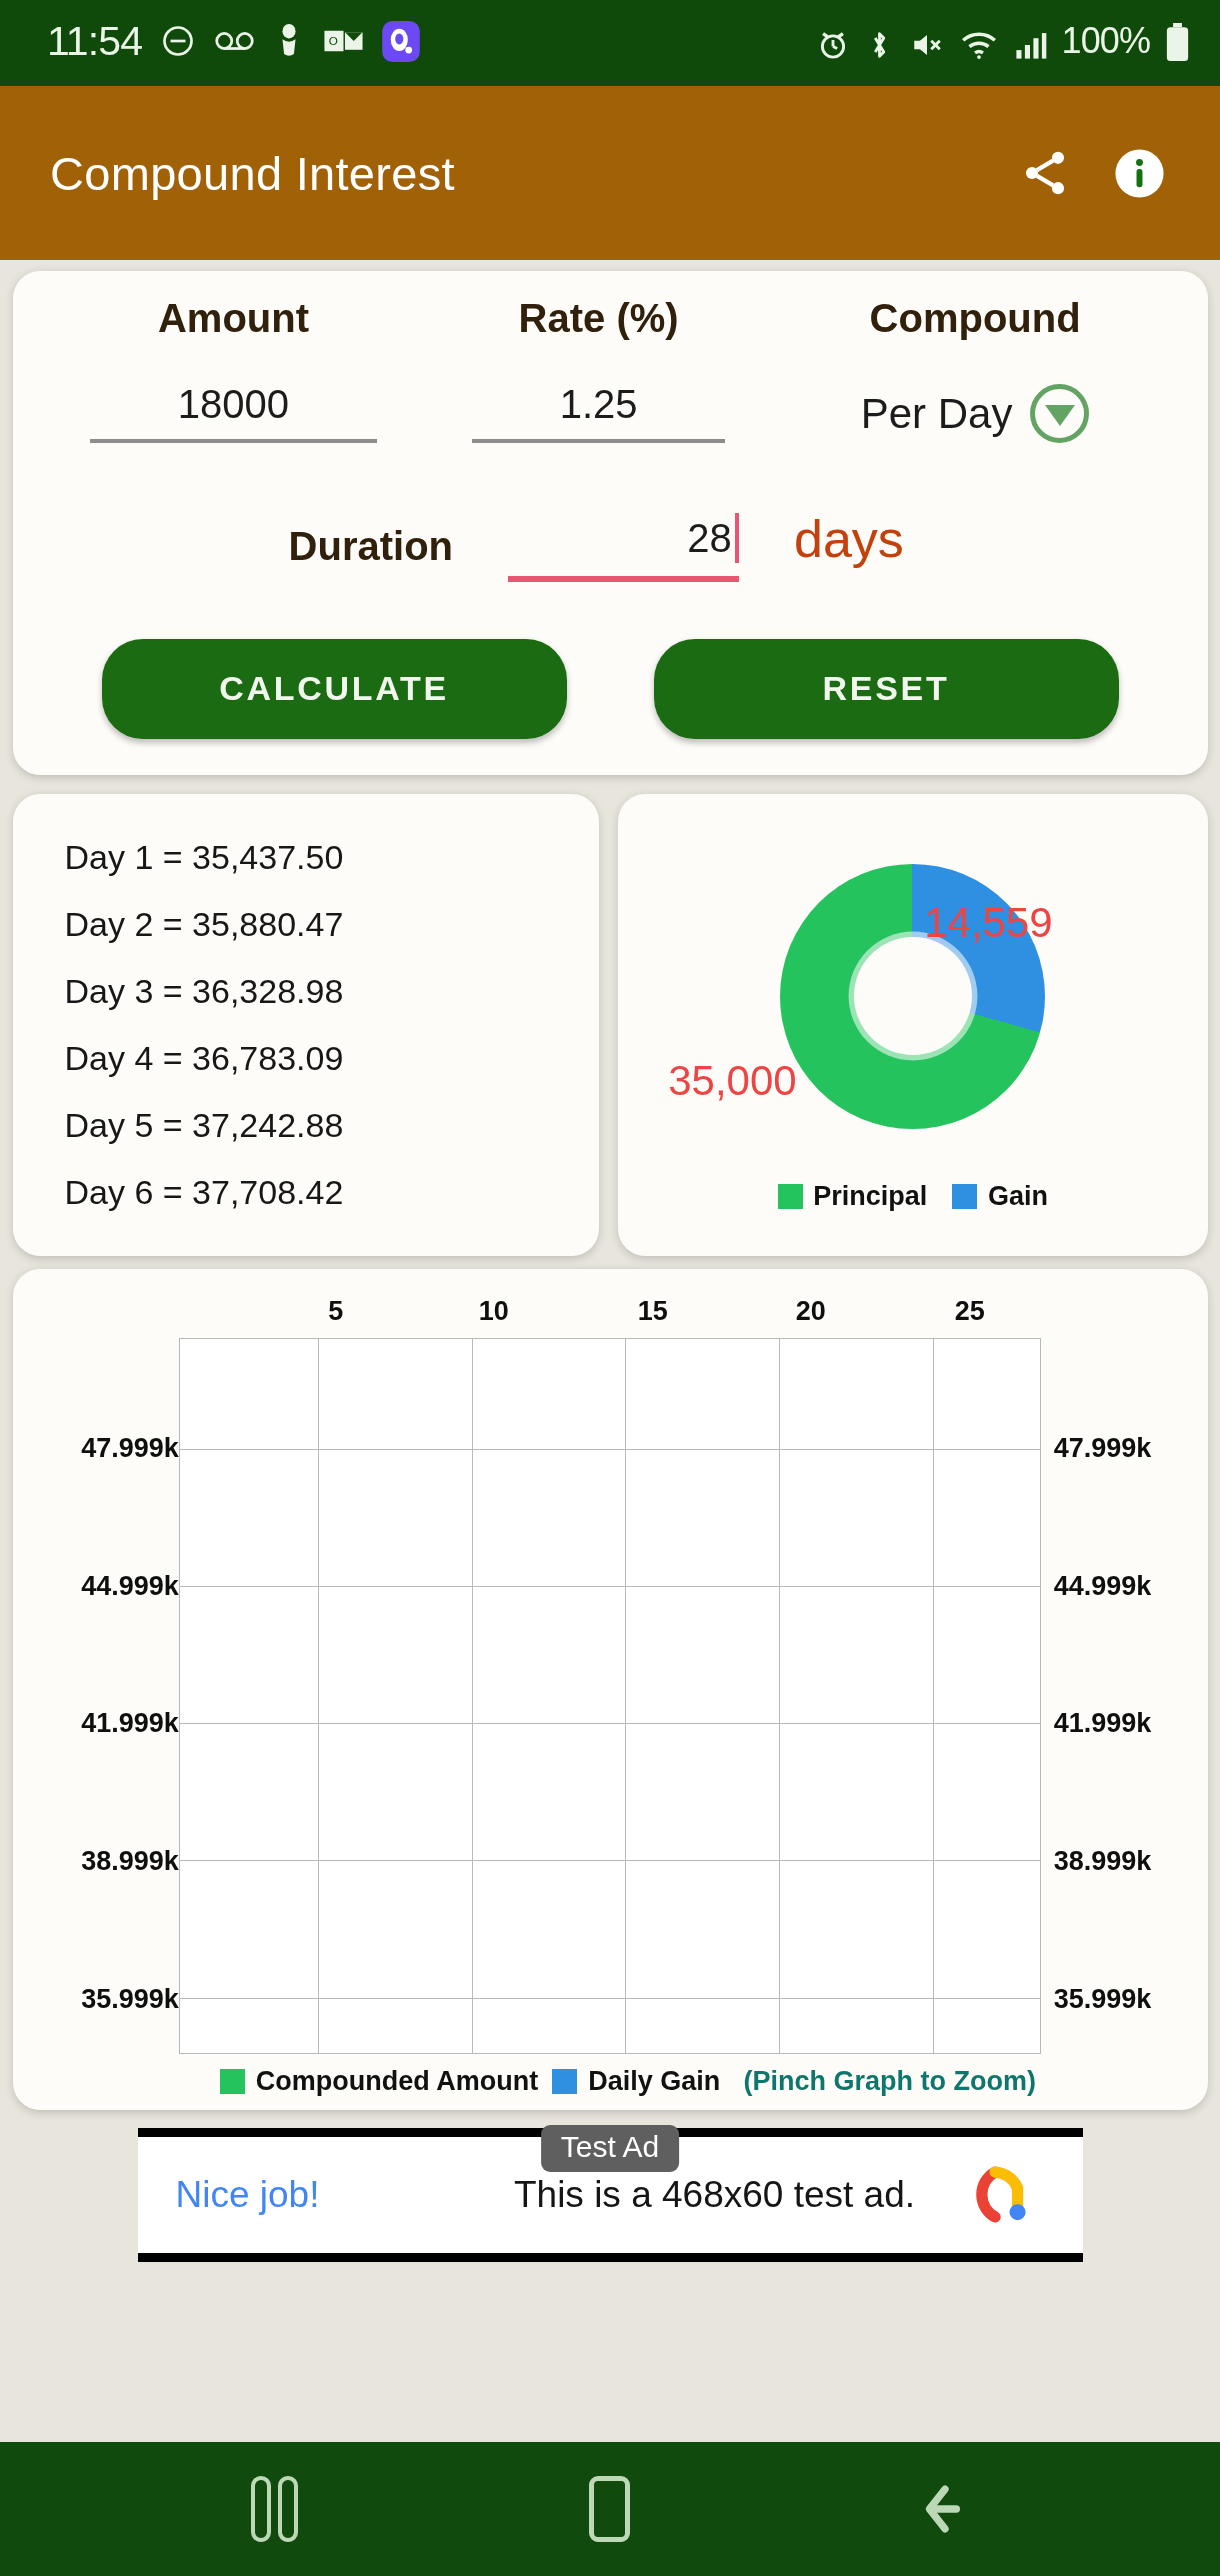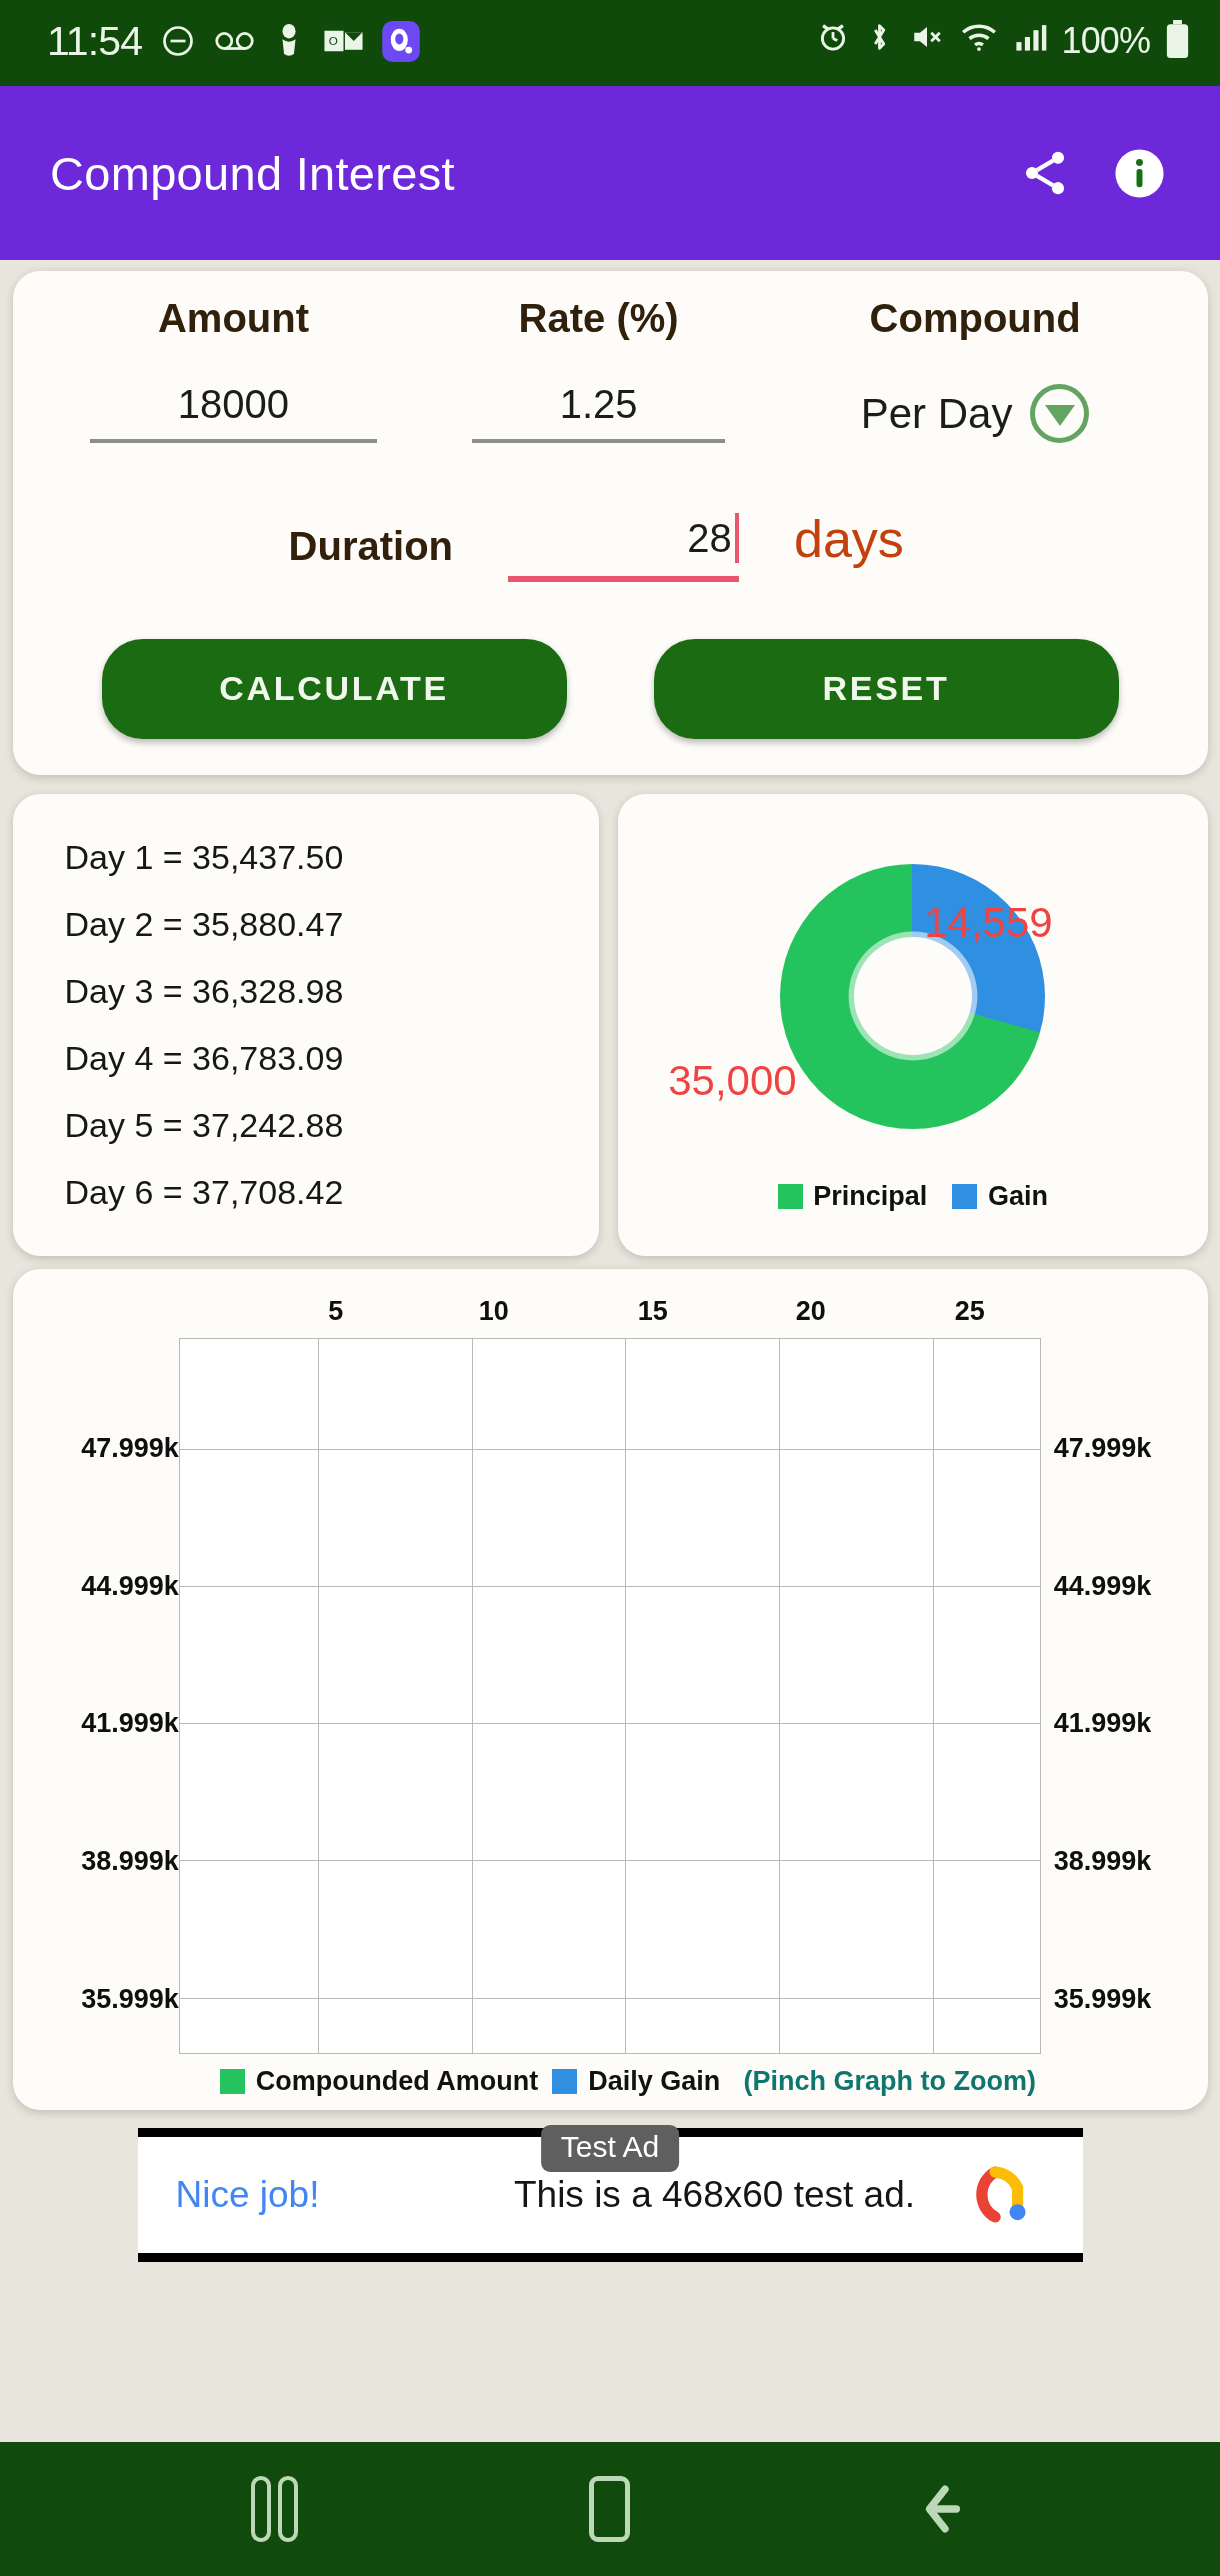--- a/index.html
+++ b/index.html
@@ -12,28 +12,28 @@
   }
   body { position: relative; }
 
   
   .status-bar {
     height: 86px; background: #0f4a0b;
     display: flex; align-items: center; justify-content: space-between;
     padding: 0 30px 3.6px 47px; color: #eaf5e8;
   }
   .sb-left { display: flex; align-items: center; gap: 18px; }
-  .sb-right { display: flex; align-items: flex-start; gap: 15px; }
+  .sb-right { display: flex; align-items: flex-end; gap: 15px; }
   .sb-time { font-size: 41px; letter-spacing: -0.9px; font-family: "Liberation Sans", sans-serif; }
   .sb-icn { display: inline-flex; align-items: center; justify-content: center; }
   .sb-text { font-size: 36px; letter-spacing: -0.9px; }
 
   
   .app-bar {
-    height: 174px; background: #6d28d9;
+    height: 174px; background: #a16207;
     display: flex; align-items: center; padding: 0 39px 0 50px;
     color: #ffffff;
   }
   .app-title { font-size: 47px; font-weight: 400; letter-spacing: 0.3px; flex: 1; }
   .app-actions { display: flex; align-items: center; gap: 41px; padding-right: 14.3px; }
 
   
   .content { padding: 10.7px 12.5px 0 12.5px; }
   .card {
     background: #fdfcf8; border-radius: 27px;

